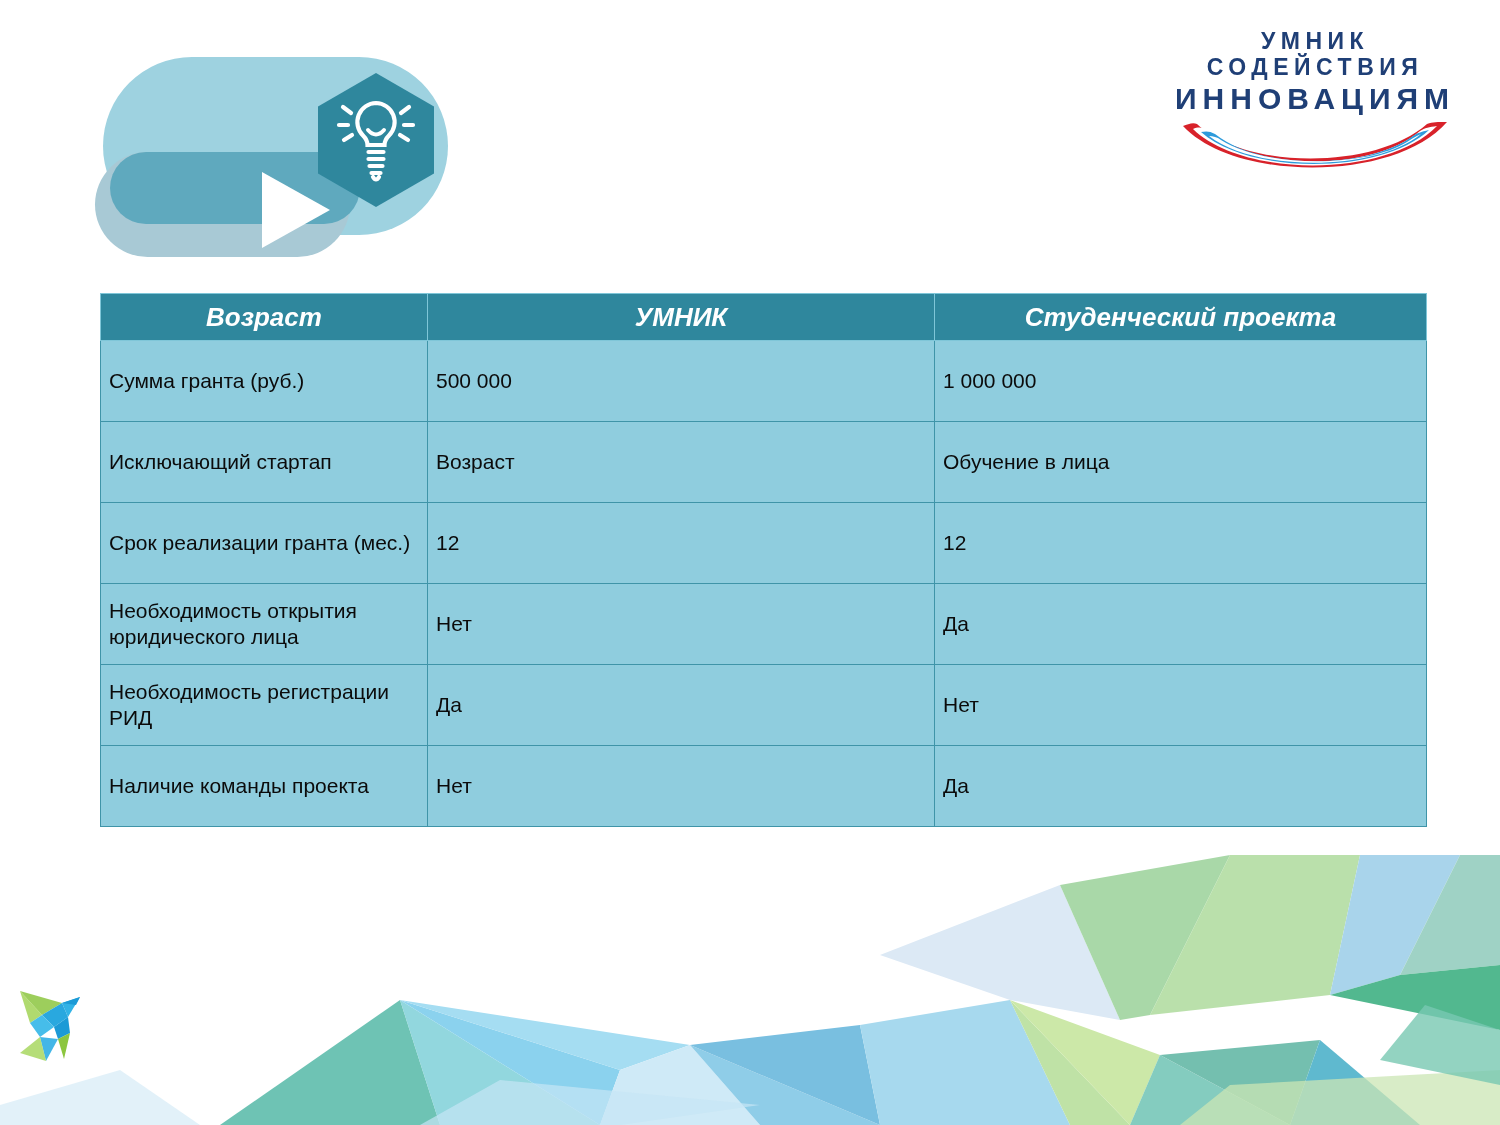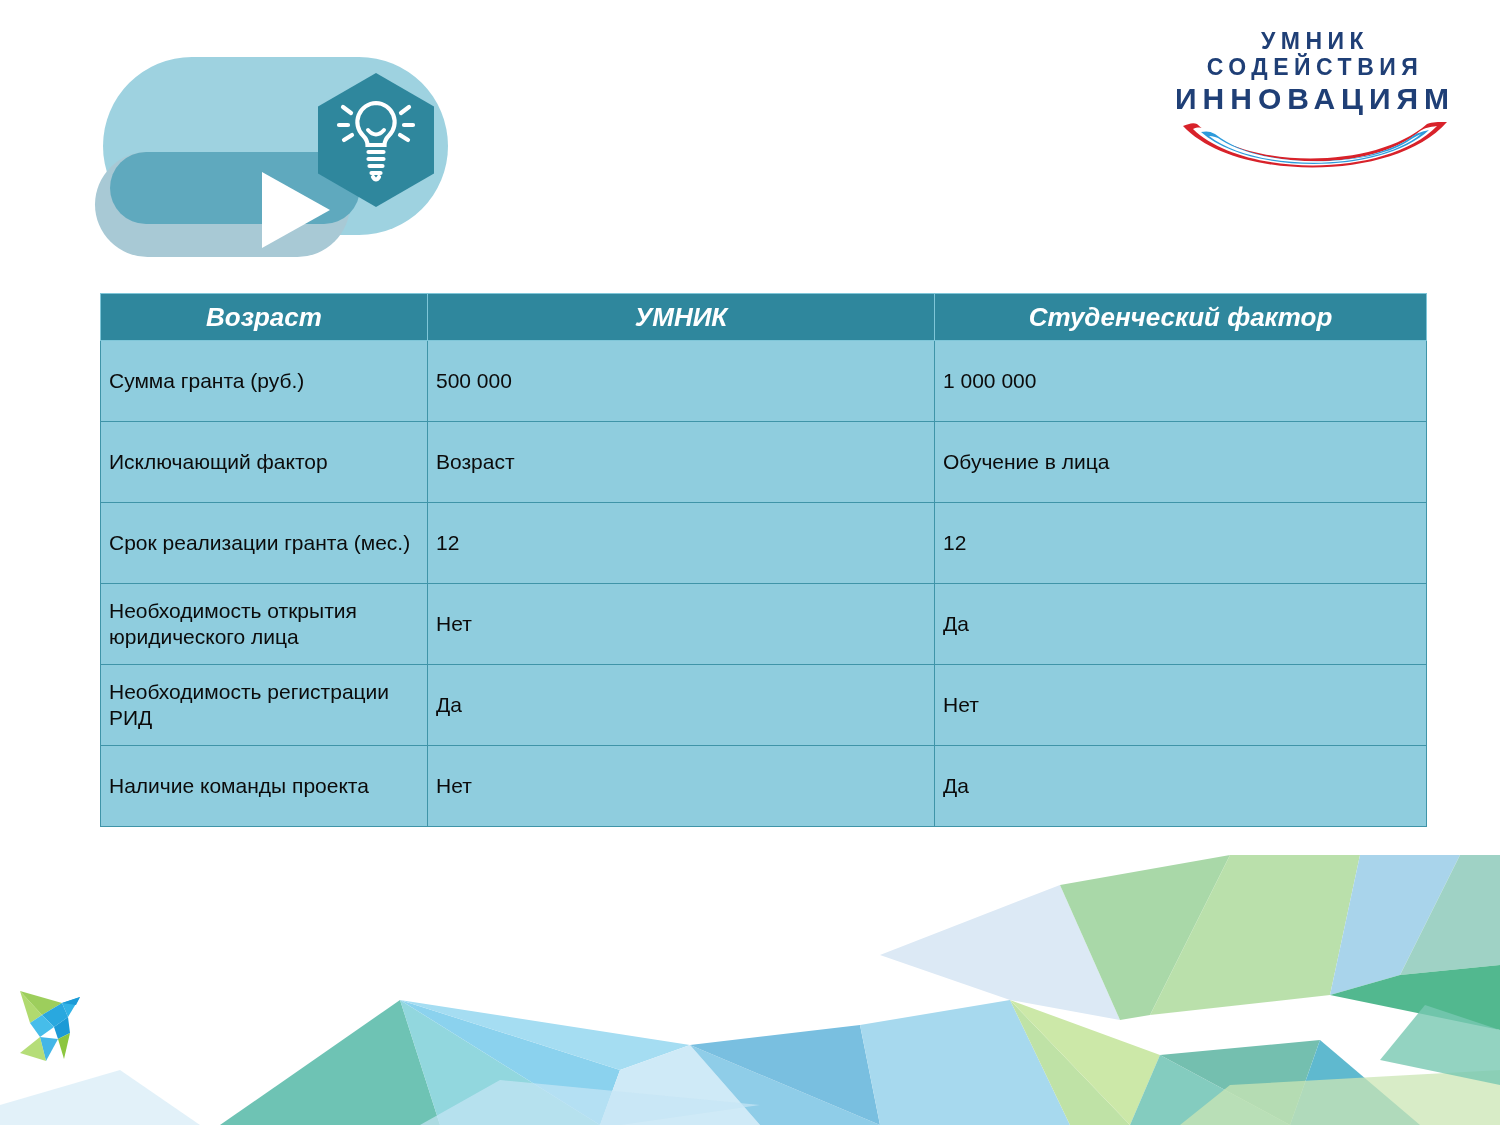--- a/index.html
+++ b/index.html
@@ -124,31 +124,31 @@
     <table class="cmp">
       <colgroup>
           <col class="c1">
           <col class="c2">
           <col class="c3">
         </colgroup>
       <thead>
         <tr>
           <th>Возраст</th>
           <th>УМНИК</th>
-          <th>Студенческий фактор</th>
+          <th>Студенческий проекта</th>
         </tr>
       </thead>
       <tbody>
         <tr class="r1">
           <td class="crit">Сумма гранта (руб.)</td>
           <td>500 000</td>
           <td>1 000 000</td>
         </tr>
         <tr class="r2">
-          <td class="crit">Исключающий фактор</td>
+          <td class="crit">Исключающий стартап</td>
           <td>Возраст</td>
           <td>Обучение в лица</td>
         </tr>
         <tr class="r3">
           <td class="crit">Срок реализации гранта (мес.)</td>
           <td>12</td>
           <td>12</td>
         </tr>
         <tr class="r4">
           <td class="crit">Необходимость открытия юридического лица</td>

